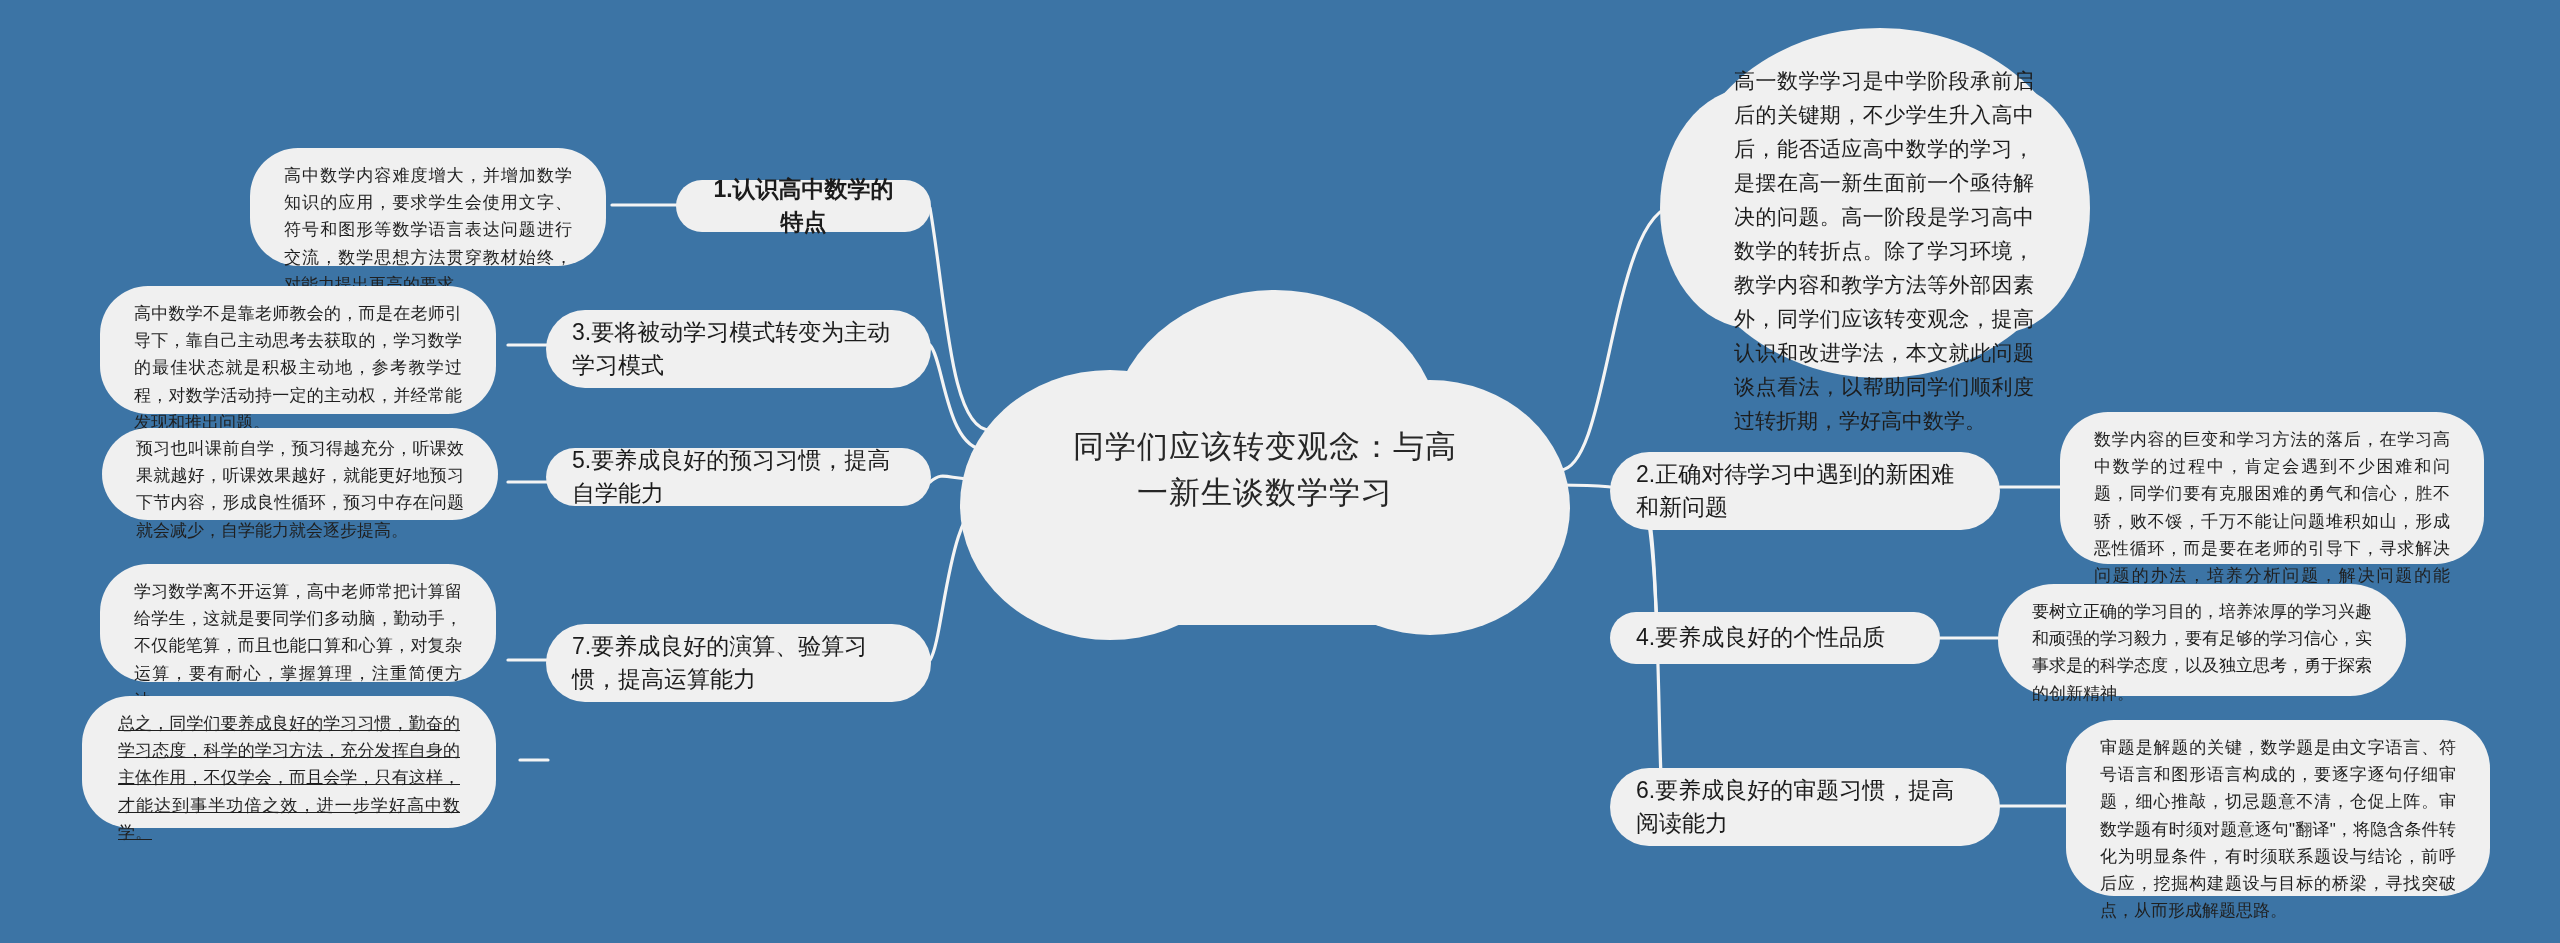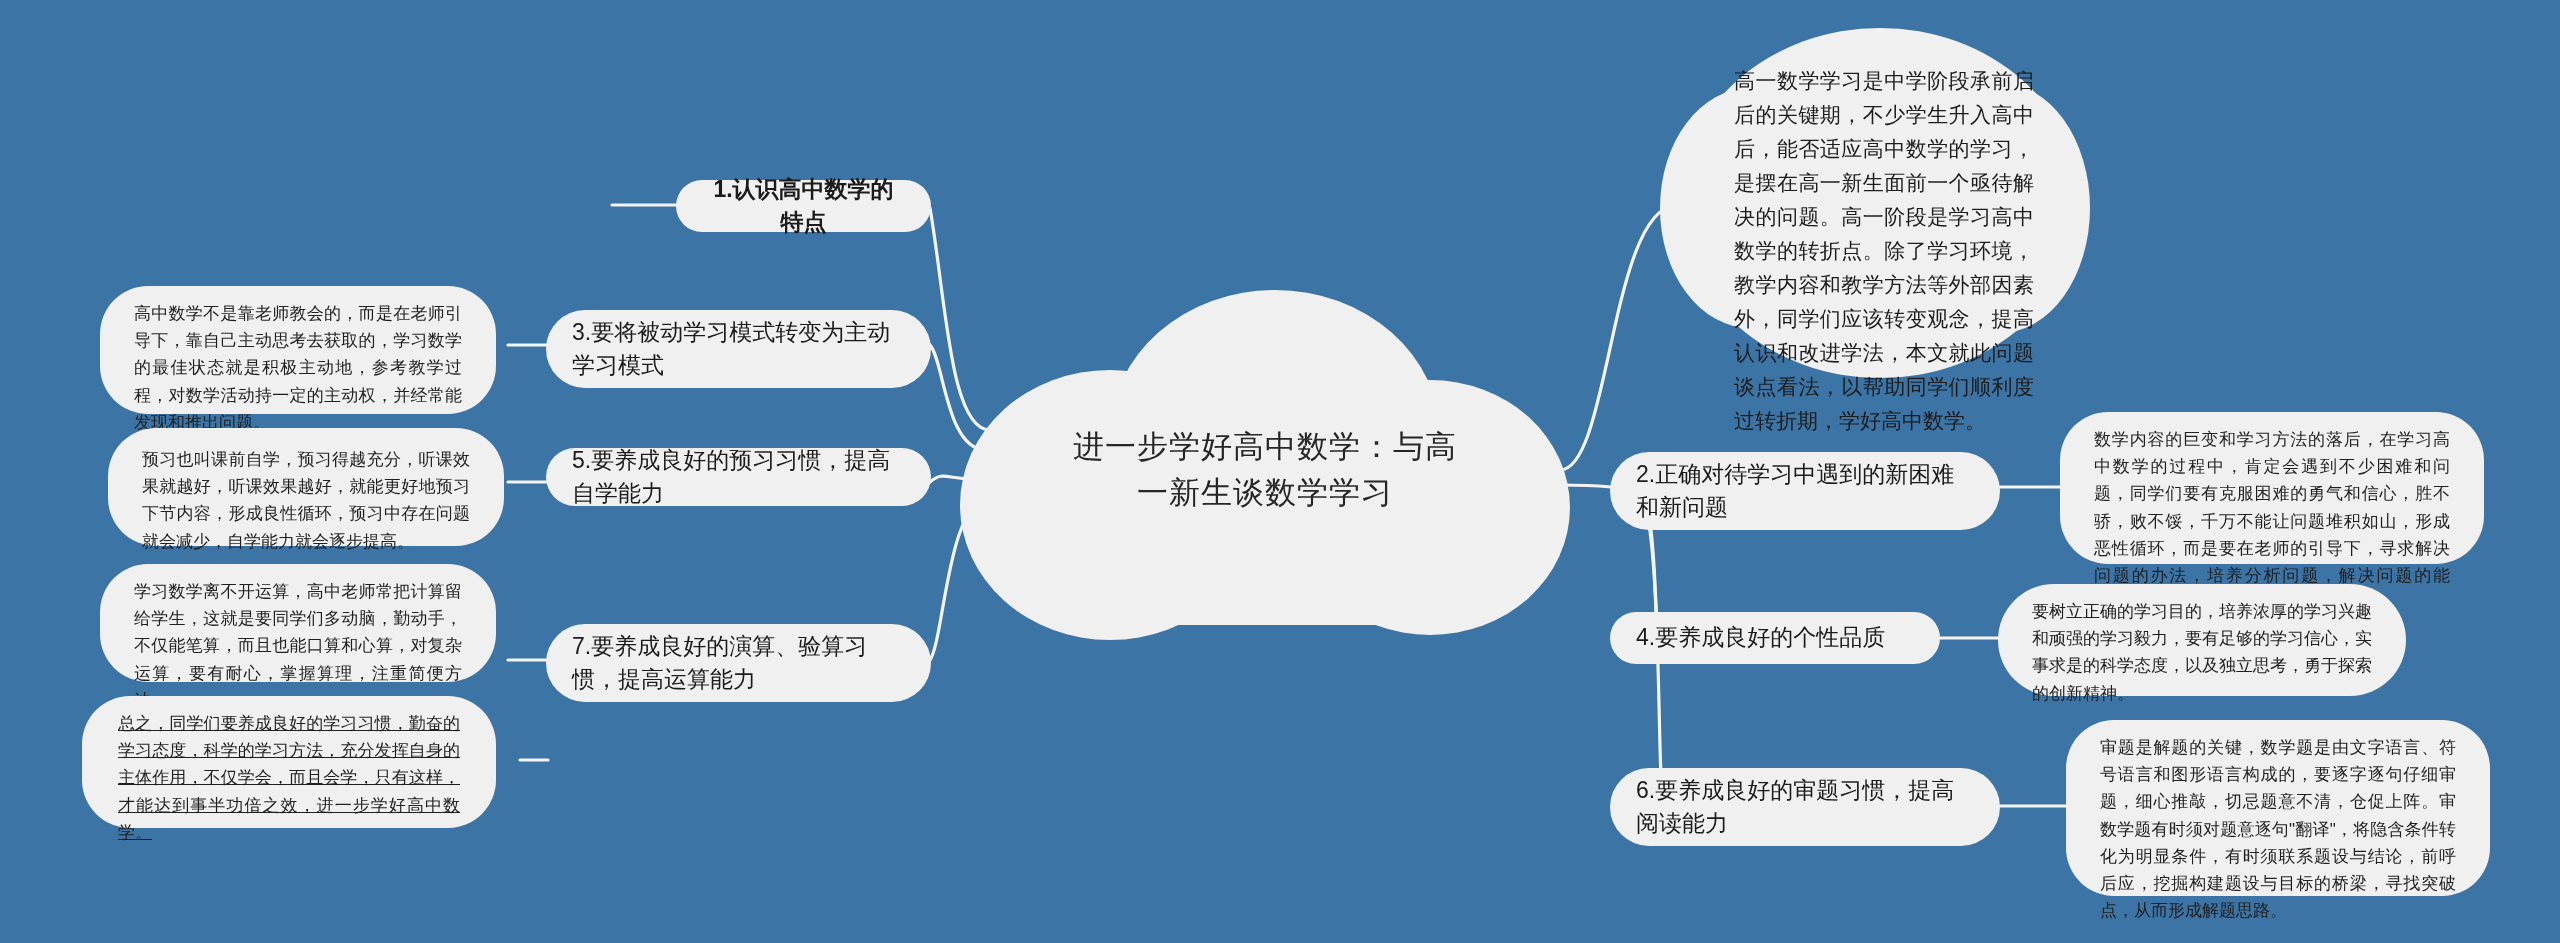--- a/index.html
+++ b/index.html
@@ -113,21 +113,21 @@
 
       <path d="M2000 806 L2068 806"></path>
     </g>
   </svg>
 
   <div class="cloud" style="left:960px;top:290px;width:610px;height:360px;">
     <div class="lobe" style="left:150px;top:0px;width:330px;height:290px;"></div>
     <div class="lobe" style="left:0px;top:80px;width:300px;height:270px;"></div>
     <div class="lobe" style="left:330px;top:90px;width:280px;height:255px;"></div>
     <div class="lobe" style="left:60px;top:120px;width:490px;height:215px;border-radius:120px;"></div>
-    <div class="cloud-text">进一步学好高中数学：与高
+    <div class="cloud-text">同学们应该转变观念：与高
 一新生谈数学学习</div>
   </div>
 
   <div class="infocloud" style="left:1660px;top:28px;width:430px;height:350px;">
     <div class="lobe" style="left:20px;top:0px;width:400px;height:350px;border-radius:200px/175px;"></div>
     <div class="lobe" style="left:0px;top:60px;width:180px;height:240px;"></div>
     <div class="lobe" style="left:250px;top:55px;width:180px;height:250px;"></div>
     <div class="info-text" style="position:absolute;left:62px;top:36px;width:300px;margin-left:12px;">高一数学学习是中学阶段承前启后的关键期，不少学生升入高中后，能否适应高中数学的学习，是摆在高一新生面前一个亟待解决的问题。高一阶段是学习高中数学的转折点。除了学习环境，教学内容和教学方法等外部因素外，同学们应该转变观念，提高认识和改进学法，本文就此问题谈点看法，以帮助同学们顺利度过转折期，学好高中数学。</div>
   </div>
 
@@ -152,26 +152,29 @@
   </div>
 
   <div class="node branch" style="left:1610px;top:612px;width:330px;height:52px;">
     <span>4.要养成良好的个性品质</span>
   </div>
 
   <div class="node branch" style="left:1610px;top:768px;width:390px;height:78px;">
     <span>6.要养成良好的审题习惯，提高阅读能力</span>
   </div>
 
+  <div class="node leaf" style="left:250px;top:148px;width:356px;height:118px;padding:14px 34px;">
+    <span class="leaf-inner">高中数学内容难度增大，并增加数学知识的应用，要求学生会使用文字、符号和图形等数学语言表达问题进行交流，数学思想方法贯穿教材始终，对能力提出更高的要求。</span>
+  </div>
 
   <div class="node leaf" style="left:100px;top:286px;width:396px;height:128px;padding:14px 34px;">
     <span class="leaf-inner">高中数学不是靠老师教会的，而是在老师引导下，靠自己主动思考去获取的，学习数学的最佳状态就是积极主动地，参考教学过程，对数学活动持一定的主动权，并经常能发现和推出问题。</span>
   </div>
 
-  <div class="node leaf" style="left:108px;top:428px;width:396px;height:118px;padding:18px 34px;">
+  <div class="node leaf" style="left:102px;top:428px;width:396px;height:92px;padding:7px 34px;">
     <span class="leaf-inner">预习也叫课前自学，预习得越充分，听课效果就越好，听课效果越好，就能更好地预习下节内容，形成良性循环，预习中存在问题就会减少，自学能力就会逐步提高。</span>
   </div>
 
   <div class="node leaf" style="left:100px;top:564px;width:396px;height:118px;padding:14px 34px;">
     <span class="leaf-inner">学习数学离不开运算，高中老师常把计算留给学生，这就是要同学们多动脑，勤动手，不仅能笔算，而且也能口算和心算，对复杂运算，要有耐心，掌握算理，注重简便方法。</span>
   </div>
 
   <div class="node leaf" style="left:82px;top:696px;width:414px;height:132px;padding:14px 36px;text-decoration:underline;">
     <span class="leaf-inner">总之，同学们要养成良好的学习习惯，勤奋的学习态度，科学的学习方法，充分发挥自身的主体作用，不仅学会，而且会学，只有这样，才能达到事半功倍之效，进一步学好高中数学。</span>
   </div>

